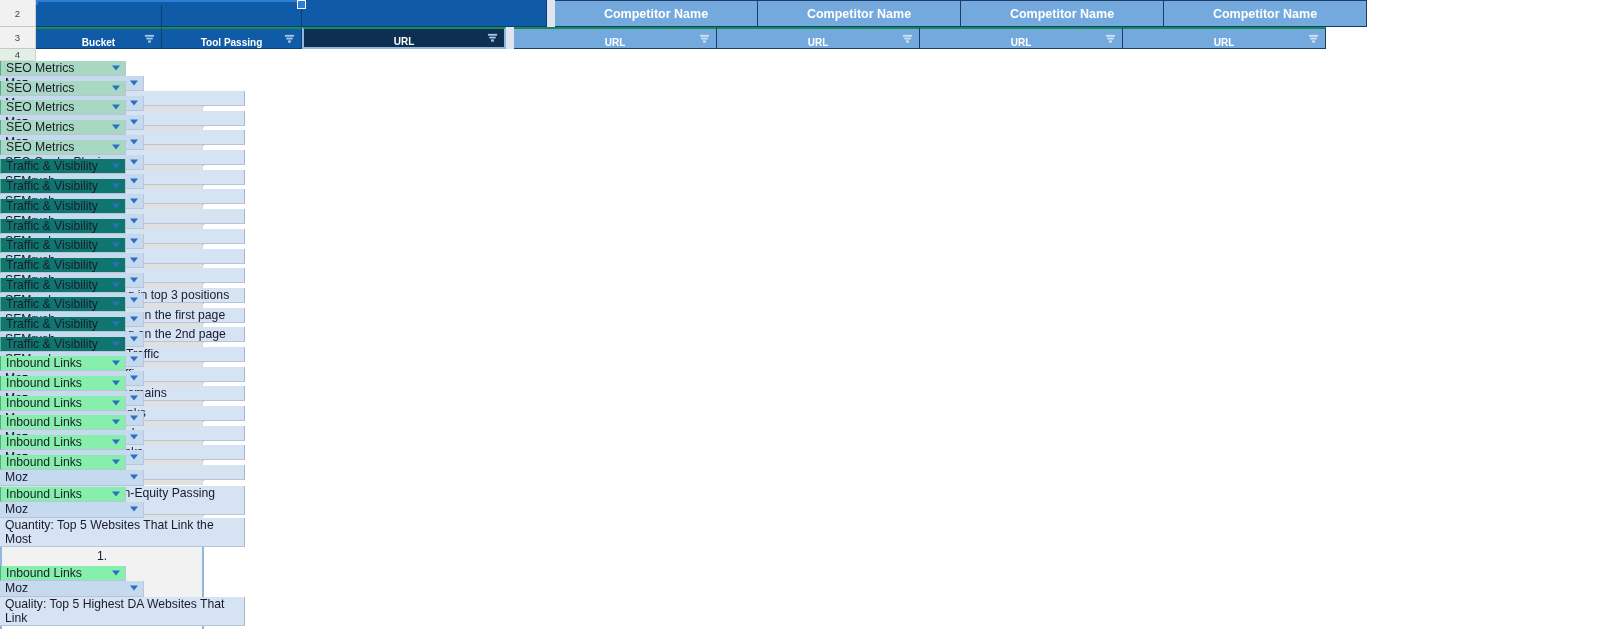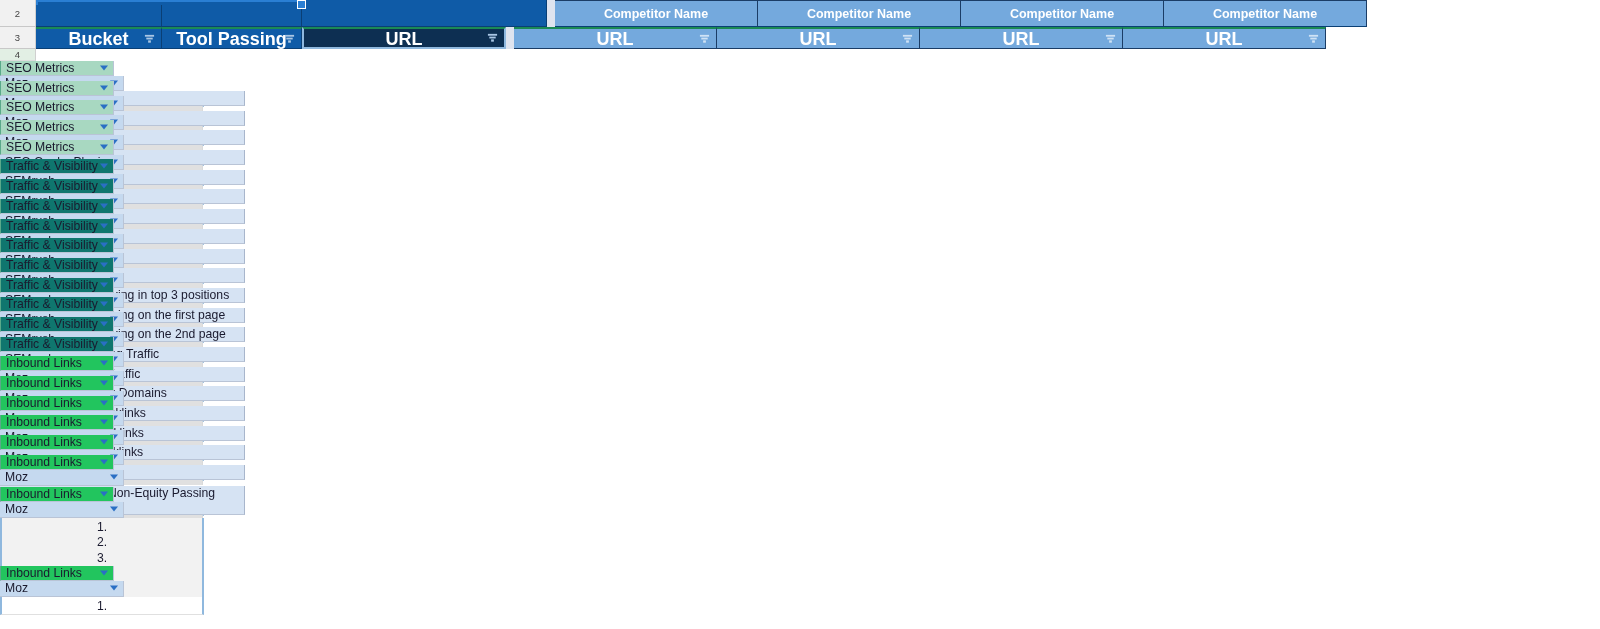--- a/index.html
+++ b/index.html
@@ -43,22 +43,22 @@
     display: flex; align-items: center; justify-content: center;
     font-size: 9.5px; color: #444;
     background: #f1f1f1;
     border-right: 1px solid #d0d0d0;
     border-bottom: 1px solid #dcdcdc;
   }
   .gutter.sel { background: #e2efe4; }
   .gutter.plain { background: #f1f1f1; }
 
   
-  .c-bucket { width: 114px; flex: 0 0 126px; }
-  .c-tool   { width: 124px; flex: 0 0 140px; }
+  .c-bucket { width: 126px; flex: 0 0 126px; }
+  .c-tool   { width: 144px; flex: 0 0 140px; }
   .c-metric { width: 245px; flex: 0 0 245px; }
   .c-client { width: 204px; flex: 0 0 204px; }
   .c-gap    { width: 8px;  flex: 0 0 8px;  background: #dfe4ef; }
   .c-comp   { width: 203px; flex: 0 0 203px; }
 
   
   .r2 { height: 27px; }
   .r2 .hcell {
     background: #0f5ba7;
     border-right: 1px solid #0a3f75;
@@ -81,22 +81,22 @@
     border-right: 1px solid #1b3d66;
     border-top: 1px solid #1b3d66;
   }
   .r2 .gutter { background: #f1f1f1; border-bottom: 1px solid #c8c8c8; }
 
   
   .r3 { height: 22px; }
   .r3 .hc {
     background: #0f5ba7;
     color: #ffffff;
-    font-weight: bold; font-size: 18px;
-    display: flex; align-items: flex-start; justify-content: center;
+    font-weight: bold; font-size: 10px;
+    display: flex; align-items: flex-end; justify-content: center;
     position: relative;
     border-right: 1px solid #0a3f75;
     border-top: 2px solid #1a8a55;
     border-bottom: 1px solid #0a3f75;
   }
   .r3 .hc.client {
     background: #0d2f52;
     border-left: 2px solid #8fb8de;
     border-right: 2px solid #8fb8de;
     border-bottom: 2px solid #8fb8de;
@@ -138,21 +138,21 @@
   .dr.odd .cell.data { background: #f2f2f2; }
 
   .cell.clientdata {
     border-left: 2px solid #8fb8de;
     border-right: 2px solid #8fb8de;
   }
 
   
   .bg-seo     { background: #a8d8c1; }
   .bg-traffic { background: #0f766e; }
-  .bg-inbound { background: #22c55e; }
+  .bg-inbound { background: #86efac; }
   .bg-tool    { background: #c5d9ef; }
   .bg-metric  { background: #d6e3f3; }
 
   
   .dd {
     position: absolute; right: 5px; top: 50%;
     transform: translateY(-50%);
     width: 0; height: 0;
     border-left: 4.5px solid transparent;
     border-right: 4.5px solid transparent;
@@ -702,20 +702,23 @@
       <div class="dr tall5 odd">
         <div class="gutter sel">25</div>
         <div class="cell bucket c-bucket bg-inbound">
           <span>Inbound Links</span>
           <span class="dd"></span>
         </div>
         <div class="cell c-tool bg-tool">
           <span>Moz</span>
           <span class="dd"></span>
         </div>
+        <div class="cell metric c-metric bg-metric">
+          <span>Quantity: Top 5 Websites That Link the Most</span>
+        </div>
         <div class="cell data clientdata c-client listcell">
           <div class="numlist">
             <div>1.</div>
             <div>2.</div>
             <div>3.</div>
             <div>4.</div>
             <div>5.</div>
           </div>
         </div>
         <div class="c-gap"></div>
@@ -724,20 +727,23 @@
       <div class="dr tall5b">
         <div class="gutter sel">26</div>
         <div class="cell bucket c-bucket bg-inbound">
           <span>Inbound Links</span>
           <span class="dd"></span>
         </div>
         <div class="cell c-tool bg-tool">
           <span>Moz</span>
           <span class="dd"></span>
         </div>
+        <div class="cell metric c-metric bg-metric">
+          <span>Quality: Top 5 Highest DA Websites That Link</span>
+        </div>
         <div class="cell data clientdata c-client listcell">
           <div class="numlist">
             <div>1.</div>
           </div>
         </div>
         <div class="c-gap"></div>
       </div>
     </div>
 
 </div>

